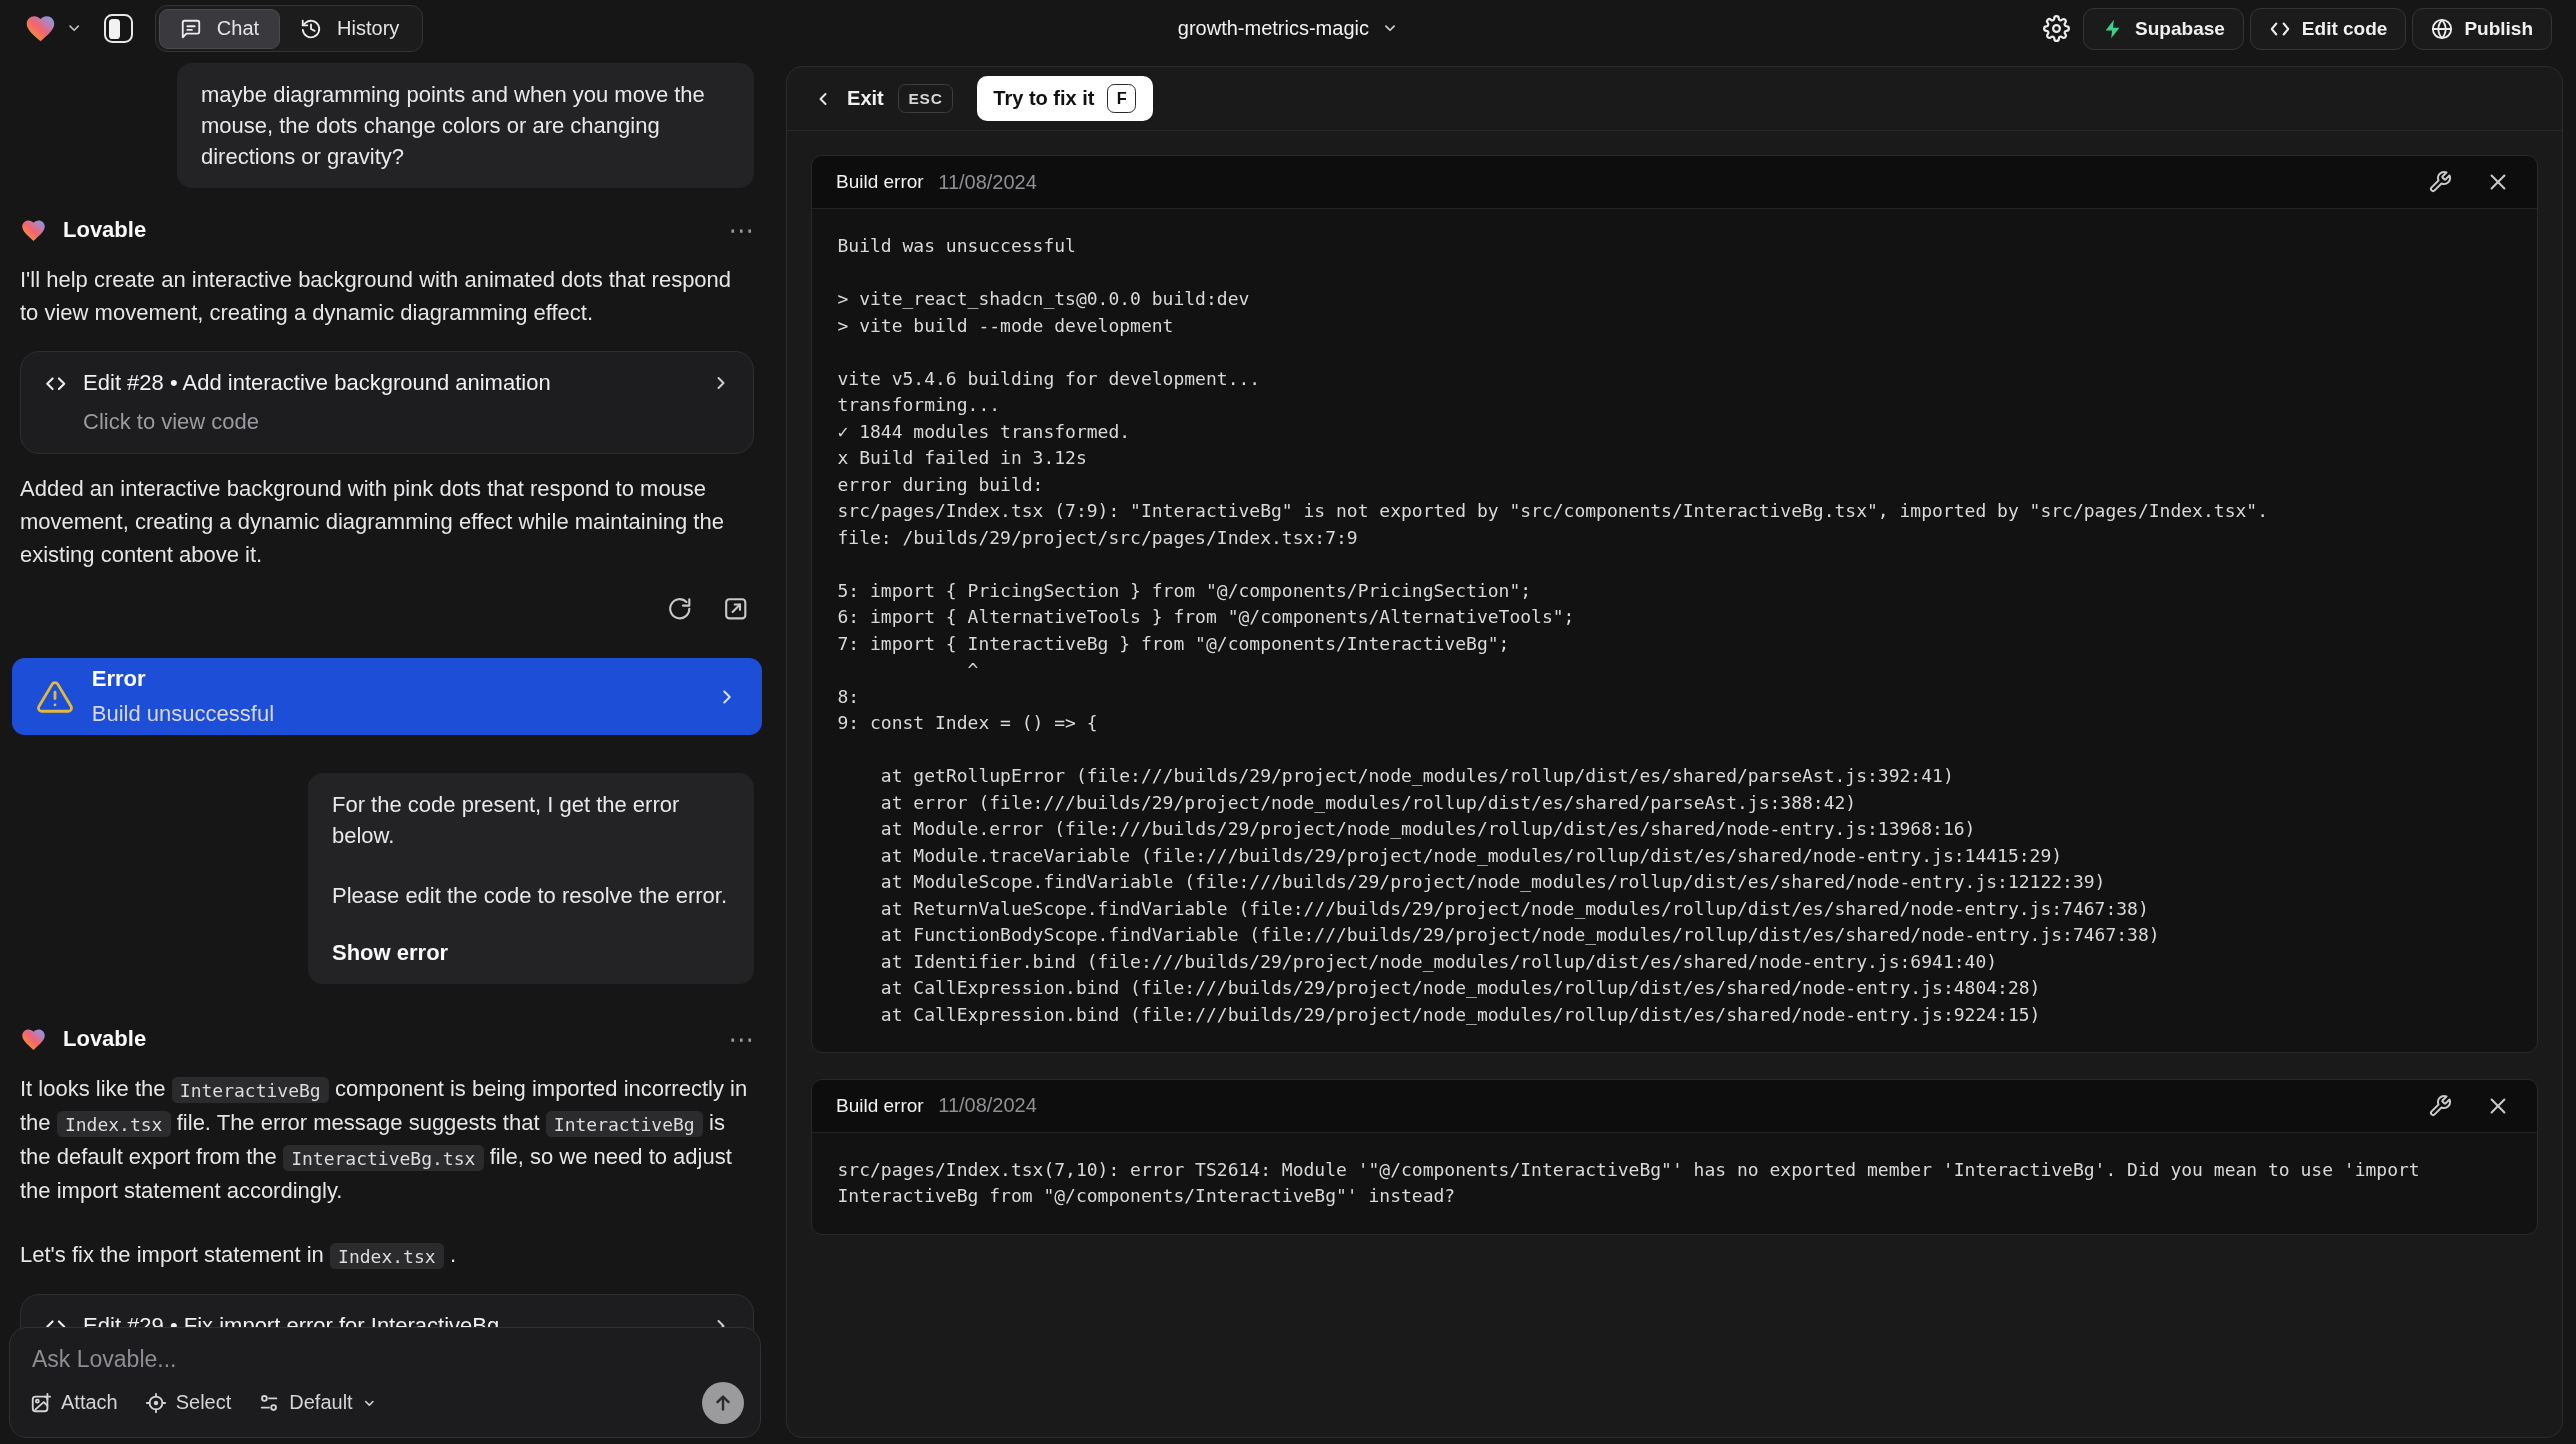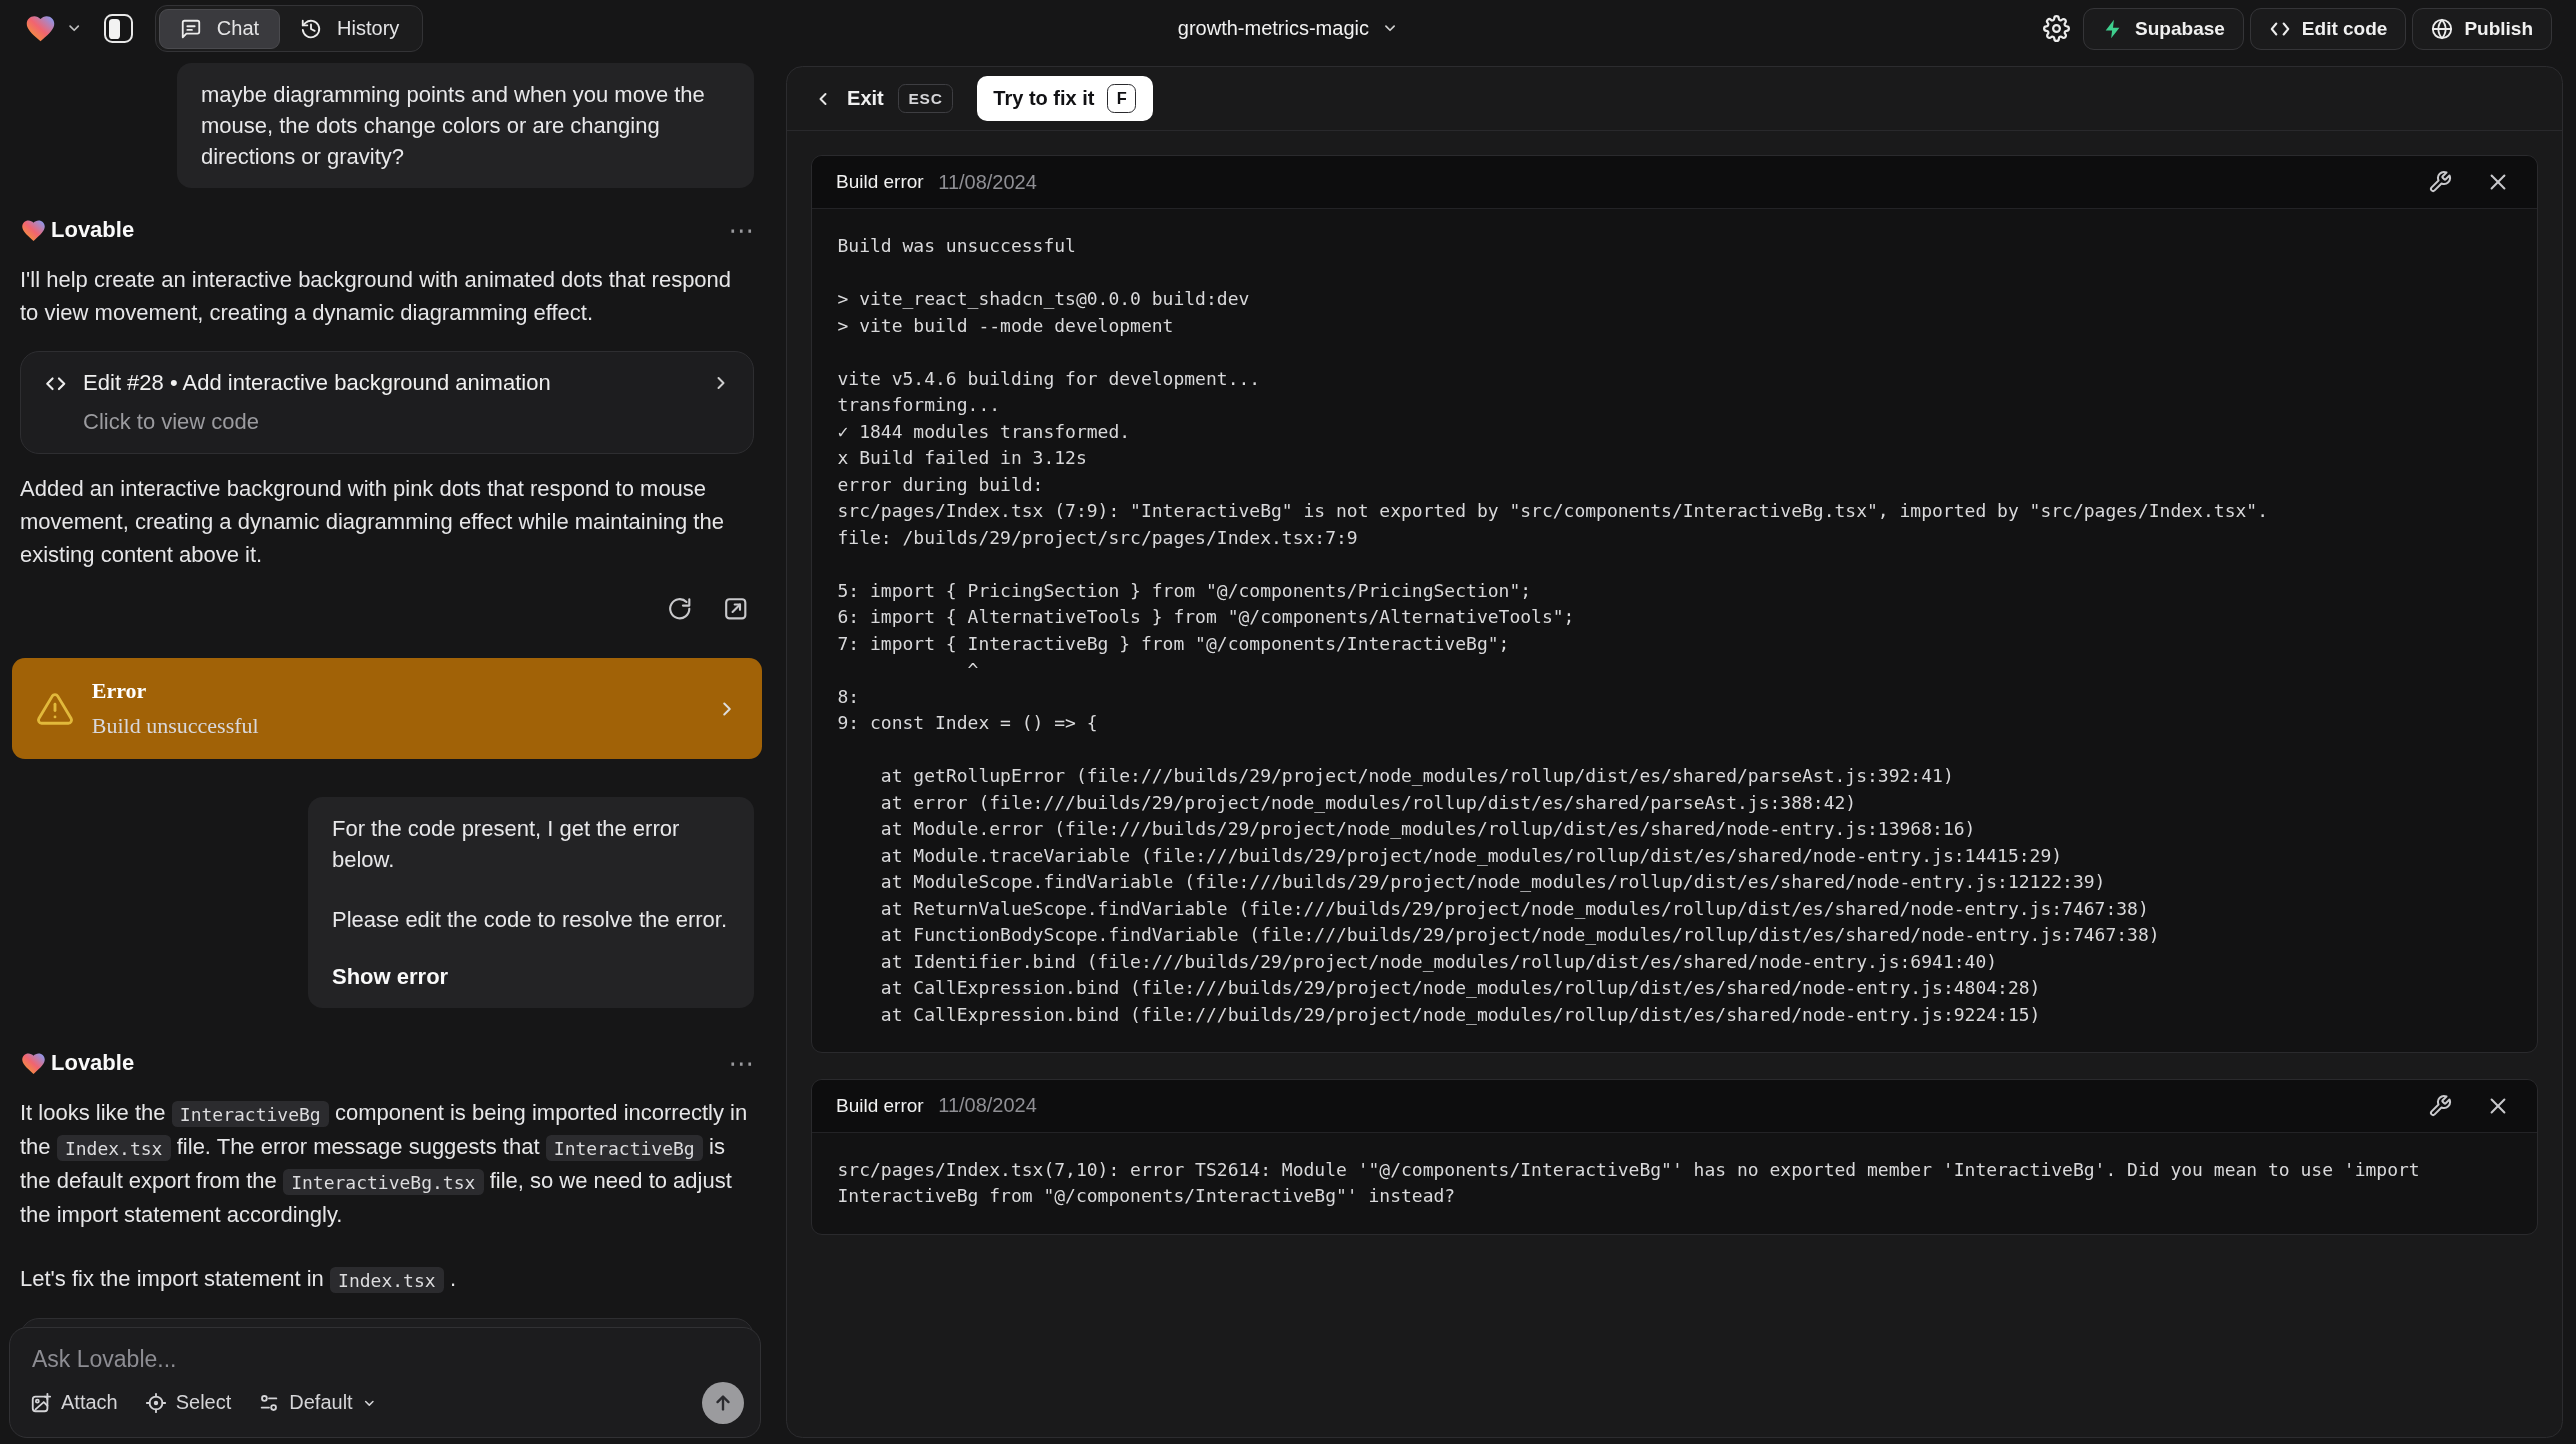--- a/index.html
+++ b/index.html
@@ -56,41 +56,41 @@
   .chat-col {
     position:absolute; top:57px; left:0; width:774px; bottom:0;
     padding:0 20px; overflow:hidden;
   }
   .bubble {
     background:#232325; border-radius:14.6px; padding:16.4px 24px;
     font-size:22px; line-height:31px; color:#e8e8ea;
   }
   .bubble.first { margin-top:5.5px; margin-left:157px; }
   .bubble.second { margin-top:38px; margin-left:288px; }
-  .bot-row { display:flex; align-items:center; gap:4px; margin-top:27px; }
+  .bot-row { display:flex; align-items:center; gap:16px; margin-top:27px; }
   .bot-name { font-size:22px; font-weight:600; color:#fafafa; }
   .more { margin-left:auto; color:#9a9a9e; font-size:25.5px; cursor:pointer; }
   .more::before { content:"\22EF"; }
   .msg { margin-top:18px; font-size:22px; line-height:33px; color:#e6e6e8; }
   .code-chip {
     font-family:"DejaVu Sans Mono", monospace; font-size:18px;
     background:#2b2b2e; border-radius:5.5px; padding:2.7px 8.2px; color:#dcdcde;
   }
   .edit-card {
     margin-top:22px; background:#1d1d1f; border:0.9px solid #2e2e31;
     border-radius:19px; padding:18px 22px; cursor:pointer;
   }
   .edit-card .row1 { display:flex; align-items:center; gap:14.6px; font-size:22px; color:#f0f0f0; }
   .edit-card .row1 .chev { margin-left:auto; }
   .edit-card .sub { margin-top:12.8px; margin-left:40px; font-size:22px; color:#9b9b9f; }
   .action-row { display:flex; justify-content:flex-end; gap:20px; margin-top:20px; color:#c9c9cc; }
   .action-row .icon-btn { width:36px; height:36px; }
   .error-card {
-    margin:31px -8.2px 0; background:#a16207; border-radius:12.8px;
-    padding:20px 24px; display:flex; align-items:center; gap:18px; cursor:pointer;font-family:Liberation Serif, serif;
+    margin:31px -8.2px 0; background:#1d4ed8; border-radius:12.8px;
+    padding:8px 24px; display:flex; align-items:center; gap:18px; cursor:pointer;
   }
   .error-card .texts { display:flex; flex-direction:column; gap:9px; }
   .error-card .t { font-size:22px; font-weight:600; color:#ffffff; }
   .error-card .s { font-size:22px; color:#d8d8dc; }
   .error-card .chev { margin-left:auto; }
   .bubble .p2 { margin-top:29px; }
   .show-error { margin-top:25.5px; font-weight:700; color:#fafafa; cursor:pointer; }
 
   .input-box {
     position:absolute; left:9px; right:12.8px; bottom:7.3px; height:111px;

